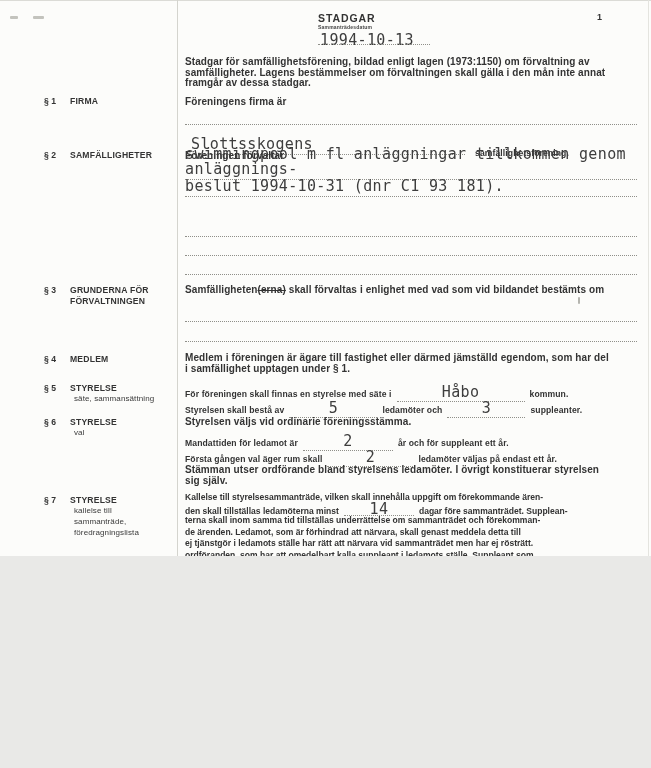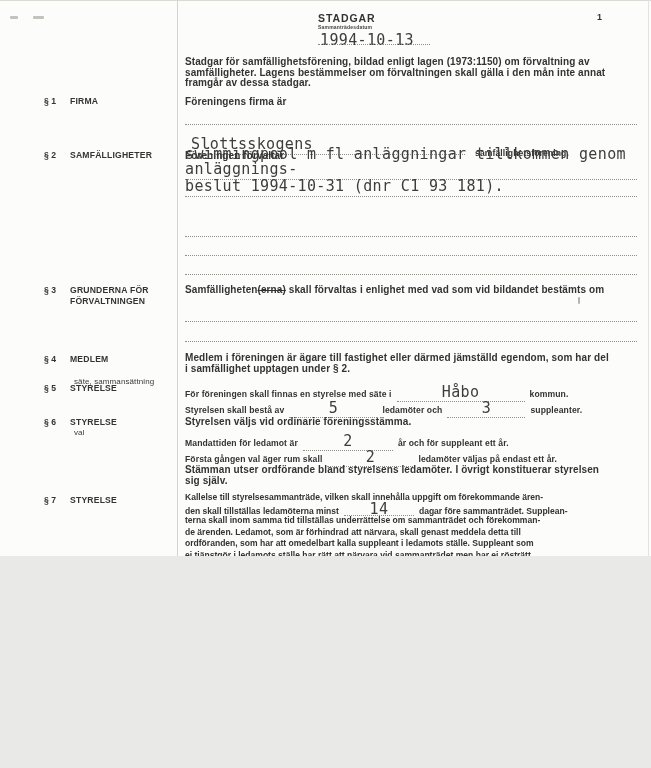--- a/index.html
+++ b/index.html
@@ -108,25 +108,25 @@
 FÖRVALTNINGEN</div>
   <div class="abs print" style="left:185px;top:284px;line-height:11px;">
     <div class="nowrap"><span>Samfälligheten</span><span class="strike">(erna)</span><span> skall förvaltas i enlighet med vad som vid bildandet bestämts om</span></div>
   </div>
   <div class="dotline" style="top:321px;"></div>
   <div class="dotline" style="top:341px;"></div>
 
   <div class="abs secnum" style="top:354px;">§ 4</div>
   <div class="abs seclab" style="top:354px;">MEDLEM</div>
   <div class="abs print ml" style="left:185px;top:353px;width:456px;">Medlem i föreningen är ägare till fastighet eller därmed jämställd egendom, som har del
-i samfällighet upptagen under § 2.</div>
+i samfällighet upptagen under § 1.</div>
 
   <div class="abs secnum" style="top:383px;">§ 5</div>
   <div class="abs seclab" style="top:383px;">STYRELSE</div>
-  <div class="abs sublab" style="left:74px;top:376px;">säte, sammansättning</div>
+  <div class="abs sublab" style="left:74px;top:393px;">säte, sammansättning</div>
   <div class="frow" style="top:383px;">
     <span class="t">För föreningen skall finnas en styrelse med säte i</span>
     <span class="fill mono" style="width:128px;">Håbo</span>
     <span class="t">kommun.</span>
   </div>
   <div class="frow" style="top:399px;">
     <span class="t">Styrelsen skall bestå av</span>
     <span class="fill mono" style="width:88px;">5</span>
     <span class="t">ledamöter och</span>
     <span class="fill mono" style="width:78px;">3</span>
@@ -145,29 +145,32 @@
   <div class="frow" style="top:448px;">
     <span class="t">Första gången val äger rum skall</span>
     <span class="fill mono" style="width:86px;">2</span>
     <span class="t">ledamöter väljas på endast ett år.</span>
   </div>
   <div class="abs print ml" style="left:185px;top:465px;width:456px;">Stämman utser ordförande bland styrelsens ledamöter. I övrigt konstituerar styrelsen
 sig själv.</div>
 
   <div class="abs secnum" style="top:495px;">§ 7</div>
   <div class="abs seclab" style="top:495px;">STYRELSE</div>
+  <div class="abs sublab" style="left:74px;top:505px;">kallelse till
+sammanträde,
+föredragningslista</div>
   <div class="abs" style="left:185px;top:492px;width:458px;">
     <div class="p7line">Kallelse till styrelsesammanträde, vilken skall innehålla uppgift om förekommande ären-</div>
     <div class="p7line">
       <span>den skall tillställas ledamöterna minst</span>
       <span class="fill mono" style="width:70px;">14</span>
       <span>dagar före sammanträdet. Supplean-</span>
     </div>
     <div class="p7line">terna skall inom samma tid tillställas underrättelse om sammanträdet och förekomman-</div>
     <div class="p7line">de ärenden. Ledamot, som är förhindrad att närvara, skall genast meddela detta till</div>
+    <div class="p7line">ej tjänstgör i ledamots ställe har rätt att närvara vid sammanträdet men har ej rösträtt.</div>
     <div class="p7line">ordföranden, som har att omedelbart kalla suppleant i ledamots ställe. Suppleant som</div>
-    <div class="p7line">ej tjänstgör i ledamots ställe har rätt att närvara vid sammanträdet men har ej rösträtt.</div>
   </div>
 
   <div class="abs footer" style="left:50px;top:695px;">LMV 0531 · Kommentus Förlag AB</div>
   <div class="abs footer" style="left:175px;top:695px;">94-03</div>
 
 </div>
 
 </body></html>

